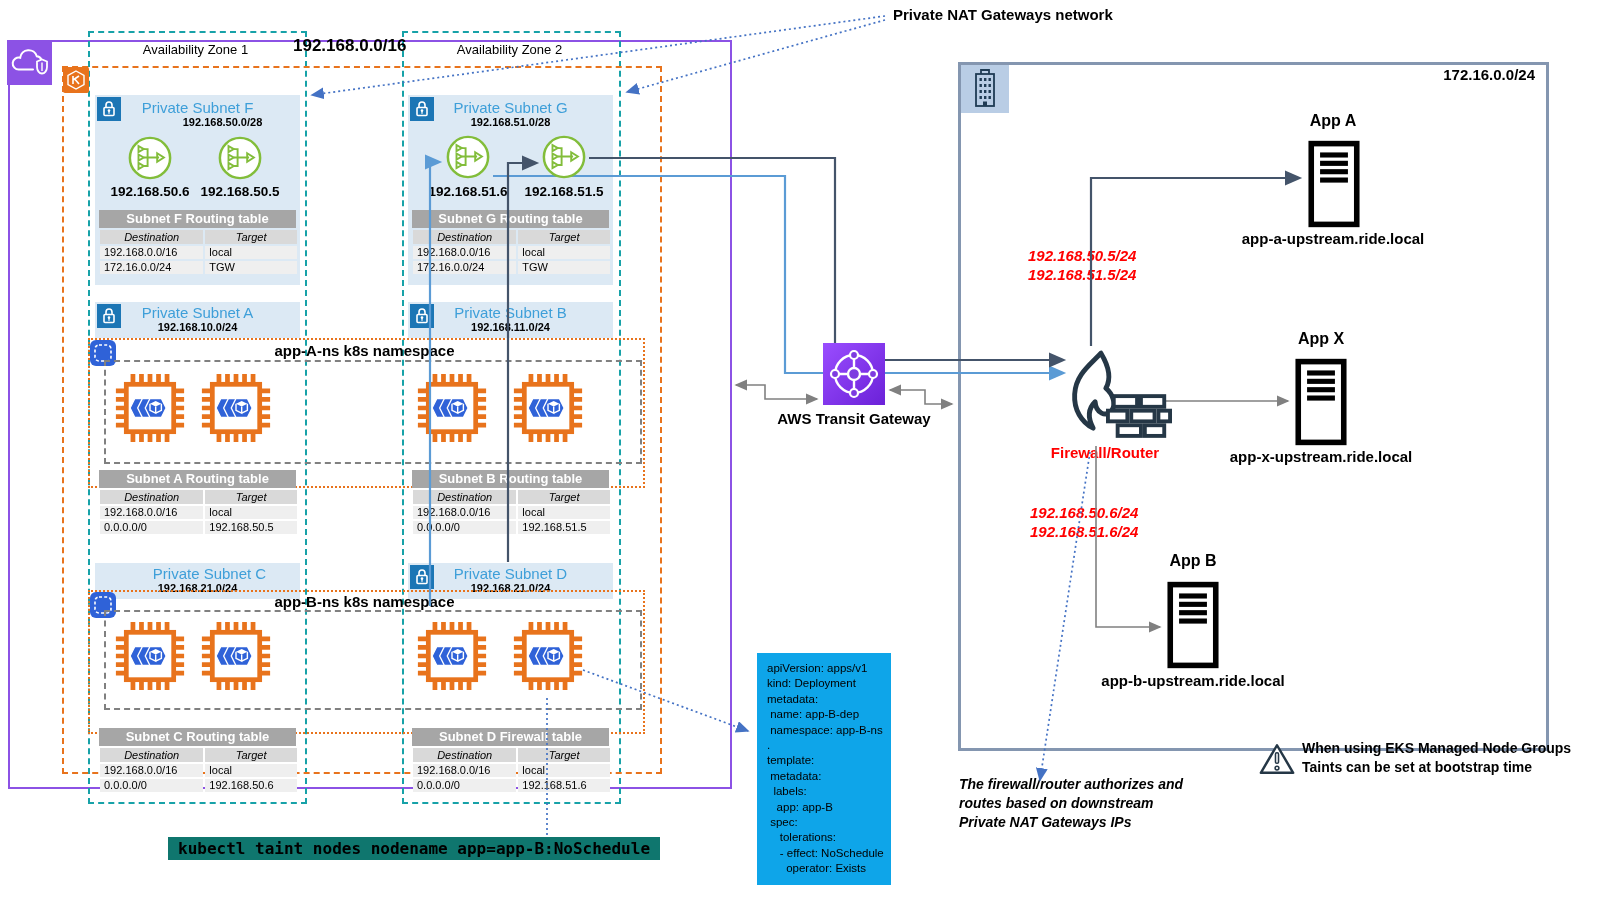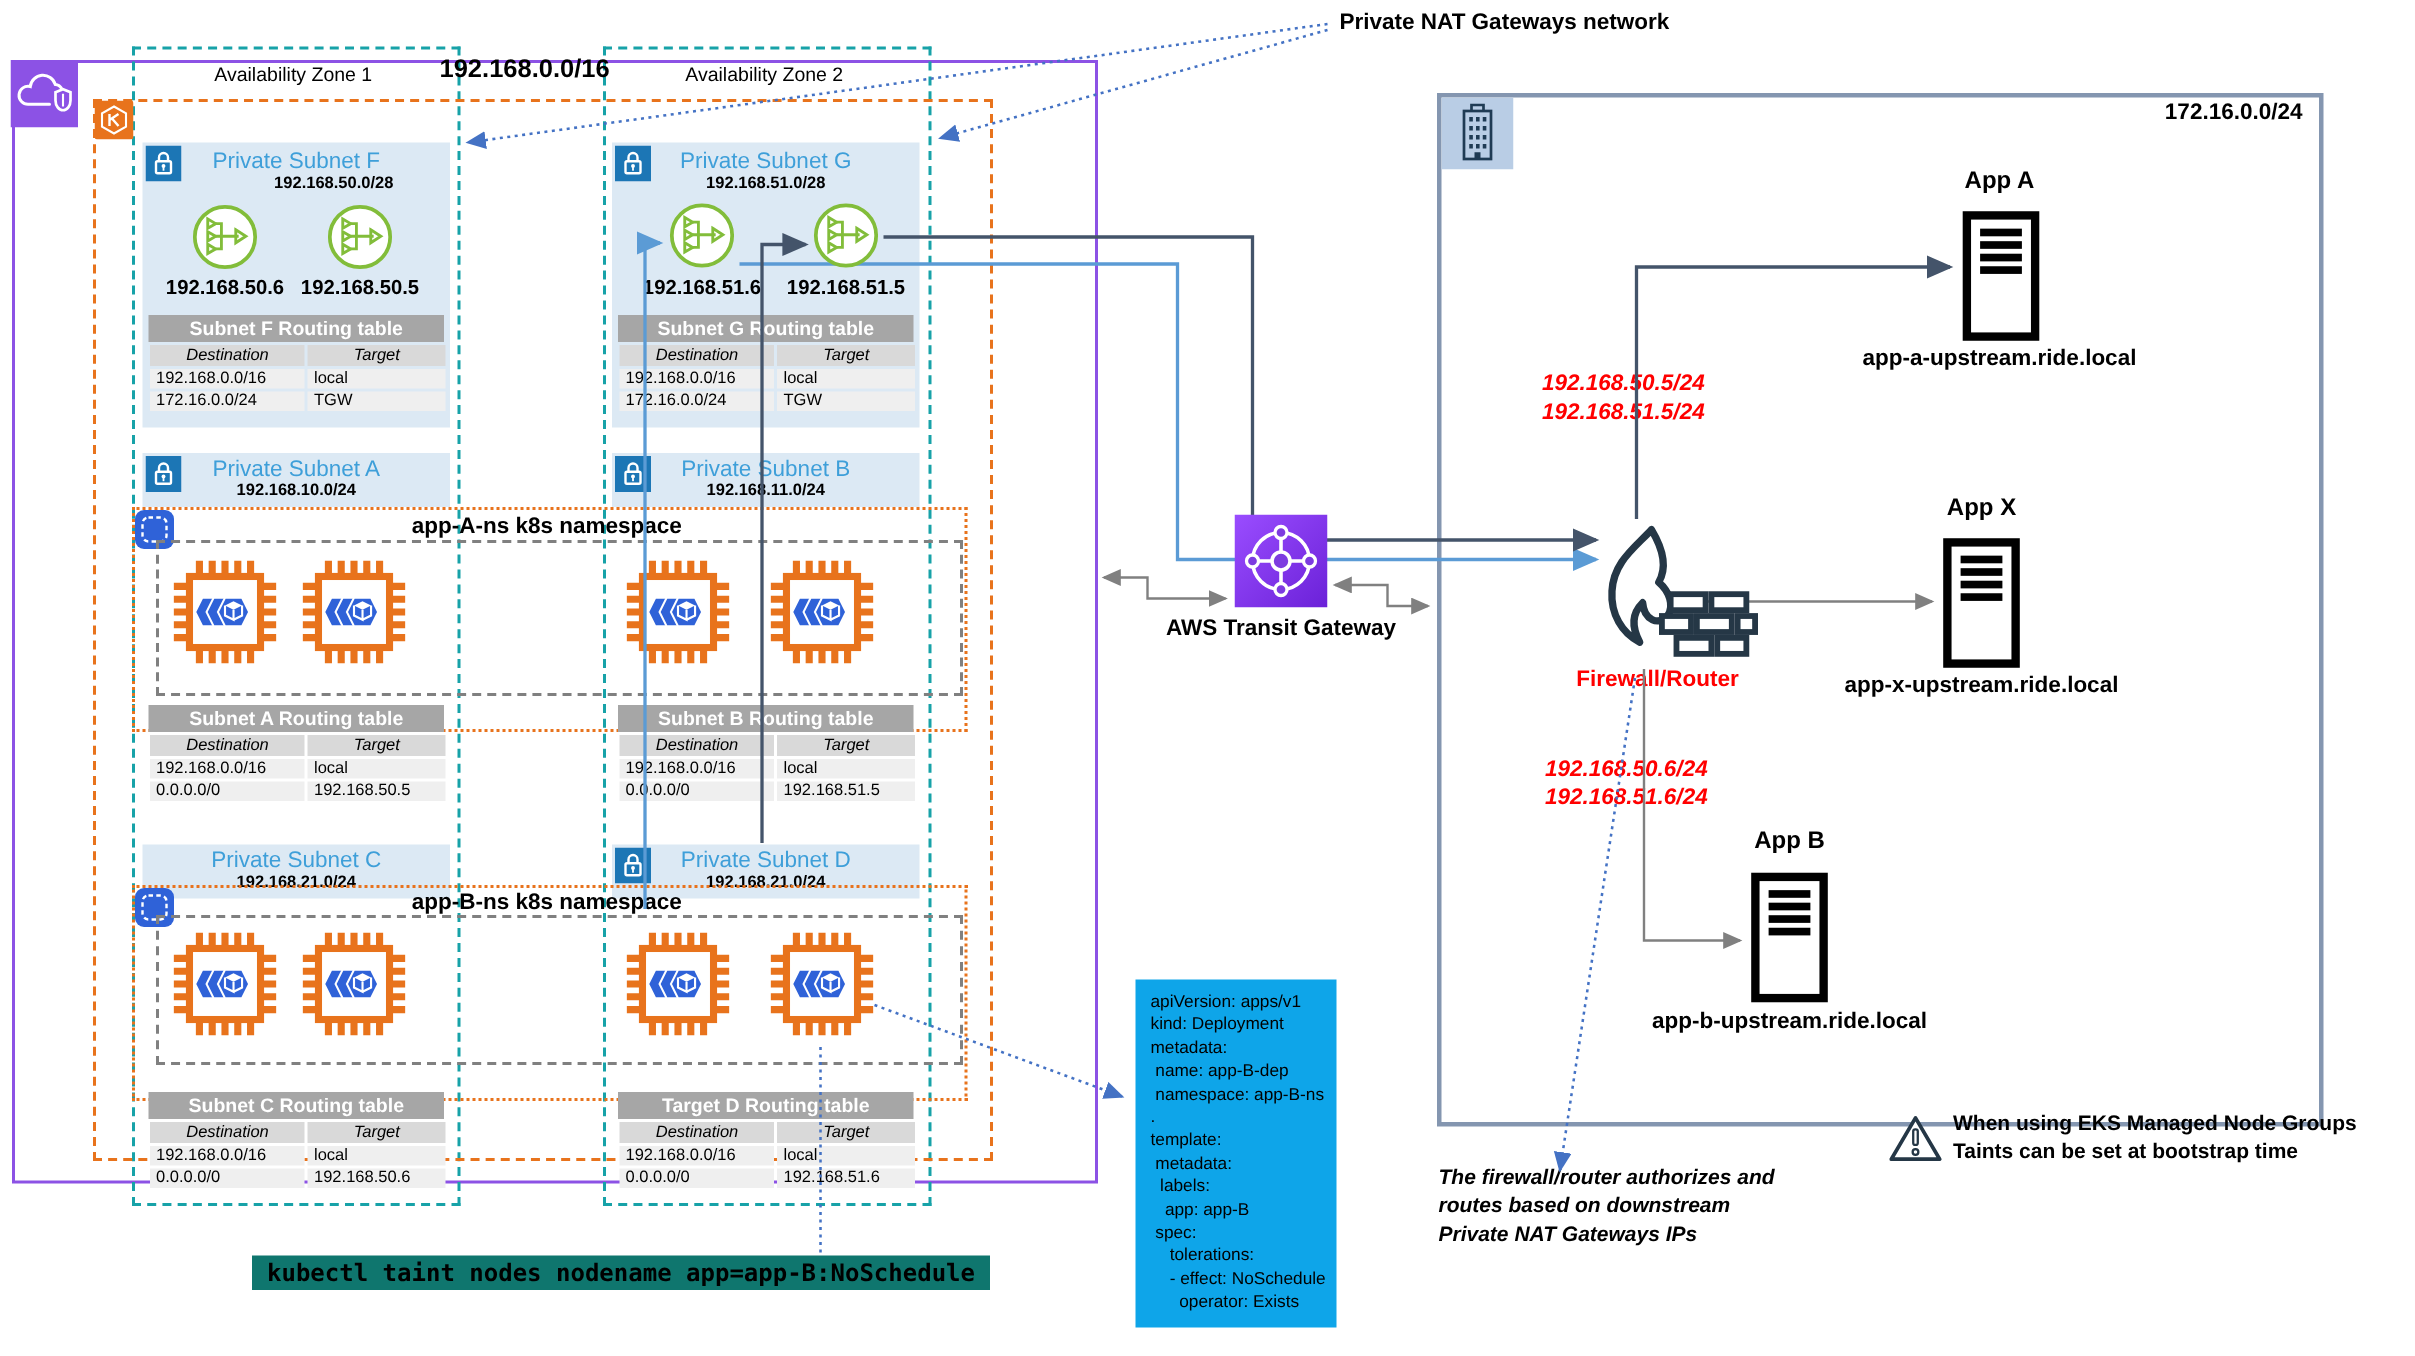--- a/index.html
+++ b/index.html
@@ -276,21 +276,21 @@
       <div class="rt-h">Destination</div>
       <div class="rt-h">Target</div>
       <div class="rt-c">192.168.0.0/16</div>
       <div class="rt-c">local</div>
       <div class="rt-c">0.0.0.0/0</div>
       <div class="rt-c">192.168.51.5</div>
     </div>
   </div>
 
   <div class="abs panel" style="left:95px;top:563px;width:205px;height:36px;"></div>
-  <div class="abs subnet-title" style="left:95px;top:565px;width:205px;">Private Subnet C</div>
+  <div class="abs subnet-title" style="left:95px;top:565px;width:205px;padding-left:12px;">Private Subnet C</div>
   <div class="abs subnet-cidr" style="left:95px;top:582px;width:205px;">192.168.21.0/24</div>
   <div class="abs panel" style="left:408px;top:563px;width:205px;height:36px;"></div>
   <svg class="abs" style="left:410px;top:565px;" width="24" height="24">
       <use href="#sym-lock" xlink:href="#sym-lock"></use>
     </svg>
   <div class="abs subnet-title" style="left:408px;top:565px;width:205px;">Private Subnet D</div>
   <div class="abs subnet-cidr" style="left:408px;top:582px;width:205px;">192.168.21.0/24</div>
 
   <div class="abs ns-border" style="left:88px;top:590px;width:553px;height:140px;"></div>
   <svg class="abs" style="left:90px;top:592px;" width="26" height="26">
@@ -316,21 +316,21 @@
     <div class="rt-grid">
       <div class="rt-h">Destination</div>
       <div class="rt-h">Target</div>
       <div class="rt-c">192.168.0.0/16</div>
       <div class="rt-c">local</div>
       <div class="rt-c">0.0.0.0/0</div>
       <div class="rt-c">192.168.50.6</div>
     </div>
   </div>
   <div class="abs rtable" style="left:408px;top:728px;">
-    <div class="rt-title">Target D Routing table</div>
+    <div class="rt-title">Subnet D Firewall table</div>
     <div class="rt-grid">
       <div class="rt-h">Destination</div>
       <div class="rt-h">Target</div>
       <div class="rt-c">192.168.0.0/16</div>
       <div class="rt-c">local</div>
       <div class="rt-c">0.0.0.0/0</div>
       <div class="rt-c">192.168.51.6</div>
     </div>
   </div>
 

